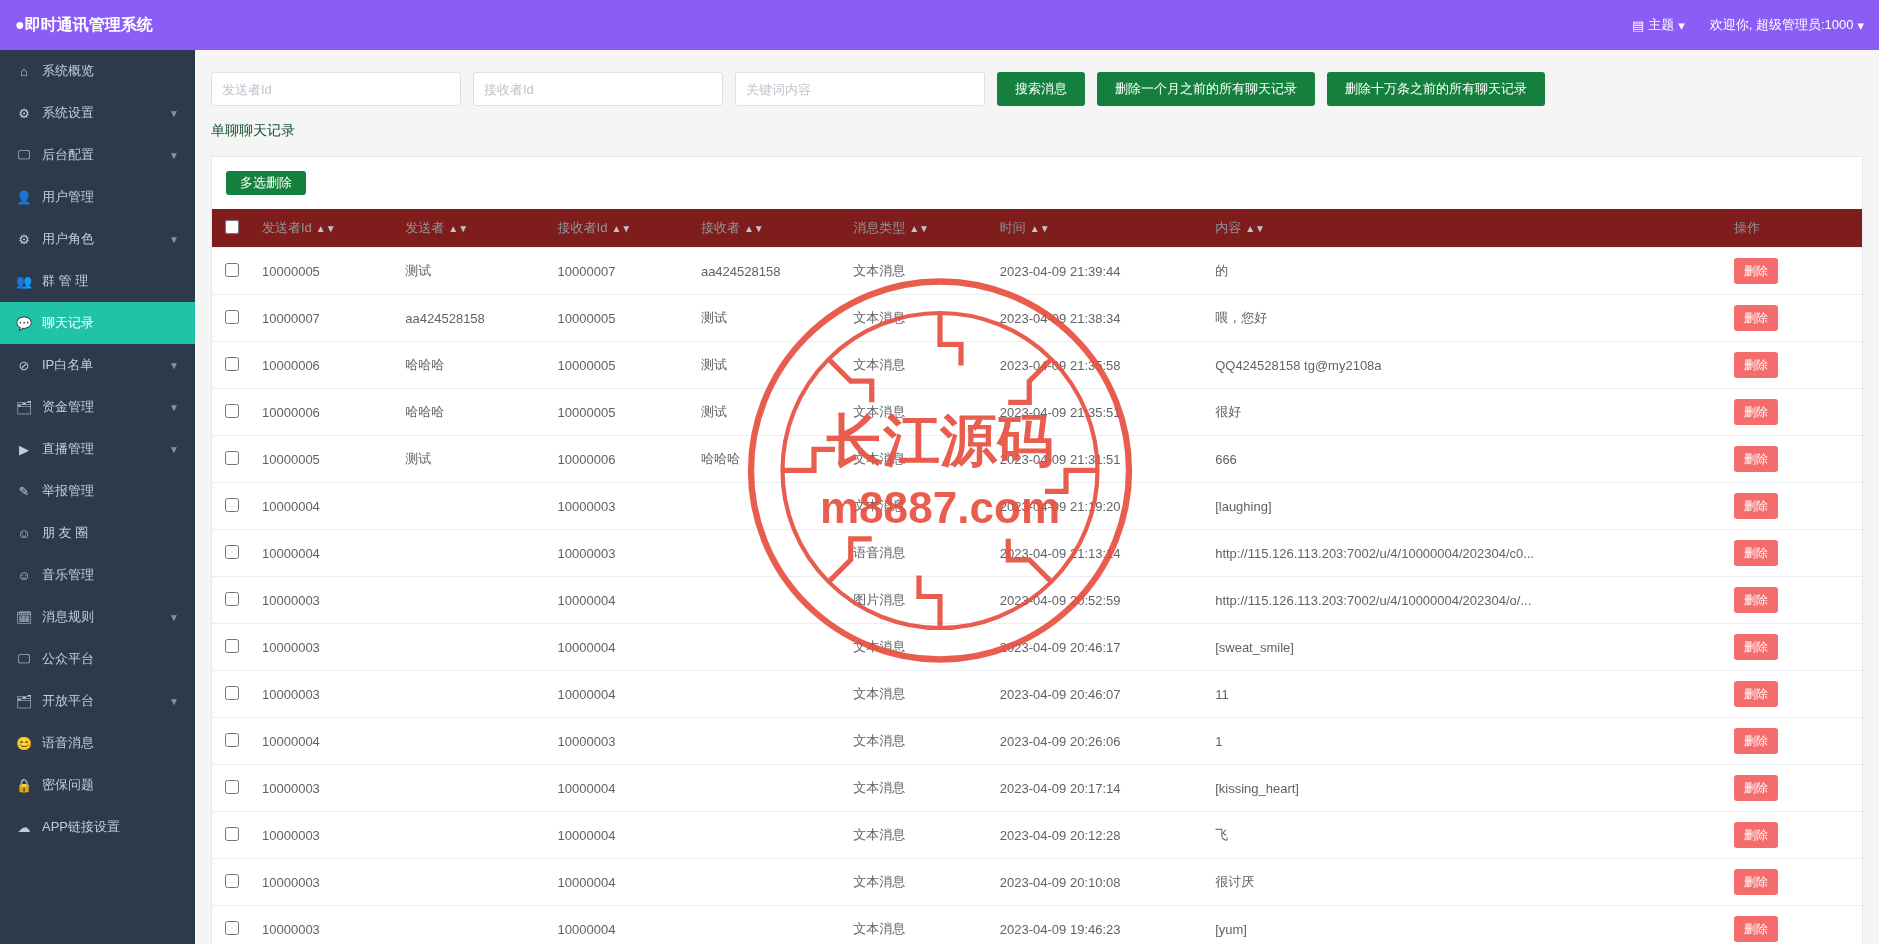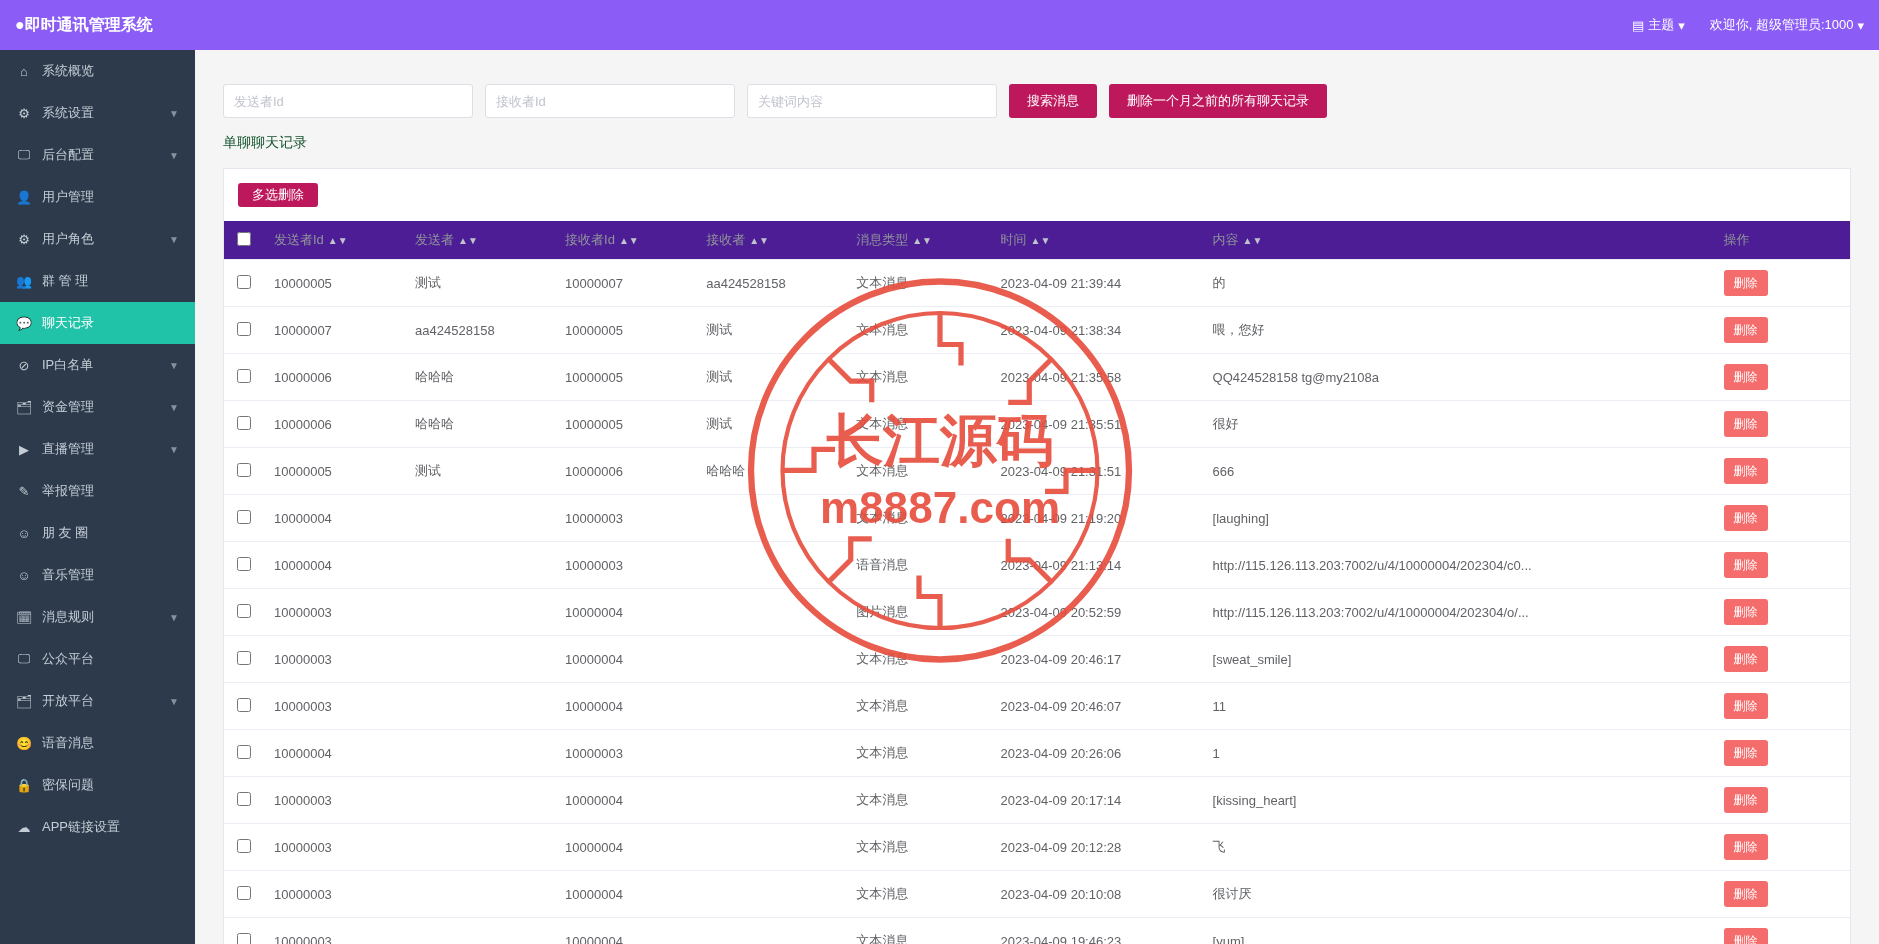--- a/index.html
+++ b/index.html
@@ -8,32 +8,32 @@
 .header .title { font-size: 16px; font-weight: bold; }
 .header .right { display: flex; align-items: center; gap: 25px; font-size: 13px; }
 .header .right span { cursor: pointer; display: flex; align-items: center; gap: 4px; }
 .layout { display: flex; height: calc(100vh - 50px); }
 .sidebar { width: 195px; background: #2d3a4b; color: #c4cdd6; overflow-y: auto; flex-shrink: 0; }
 .nav-item { display: flex; align-items: center; justify-content: space-between; padding: 12px 16px; cursor: pointer; font-size: 13px; }
 .nav-item.active { background: #20c2a8; color: #fff; }
 .nav-item .left { display: flex; align-items: center; gap: 10px; }
 .nav-item .icon { width: 16px; text-align: center; }
 .chev { font-size: 10px; opacity: .6; }
-.content { flex: 1; overflow: auto; padding: 16px; }
+.content { flex: 1; overflow: auto; padding: 4px; }
 .filter-bar { display: flex; gap: 12px; padding: 18px 12px 8px; align-items: center; }
 .filter-bar input { height: 34px; padding: 0 10px; border: 1px solid #dcdfe6; border-radius: 3px; font-size: 13px; width: 250px; color: #606266; }
 .filter-bar input::placeholder { color: #c0c4cc; }
-.btn { display: inline-flex; align-items: center; justify-content: center; height: 34px; padding: 0 18px; background: #be185d; color: #fff; border: none; border-radius: 3px; font-size: 13px; cursor: pointer; }
+.btn { display: inline-flex; align-items: center; justify-content: center; height: 34px; padding: 0 18px; background: #15803d; color: #fff; border: none; border-radius: 3px; font-size: 13px; cursor: pointer; }
 .btn-sm { height: 26px; padding: 0 10px; font-size: 12px; background: #f56c6c; }
 .tab-label { padding: 8px 12px 12px; font-size: 14px; color: #14532d; }
 .panel { background: #fff; margin: 4px 12px 12px; border: 1px solid #e4e7ed; }
 .panel-top { padding: 14px; }
 .table { width: 100%; border-collapse: collapse; }
 .table th, .table td { text-align: left; padding: 10px 10px; border-bottom: 1px solid #ebeef5; font-size: 13px; color: #606266; white-space: nowrap; overflow: hidden; text-overflow: ellipsis; }
-.table th { color: #909399; font-weight: 500; background: #4c1d95; }
+.table th { color: #909399; font-weight: 500; background: #7f1d1d; }
 .table .cbx { width: 40px; text-align: center; }
 .table input[type=checkbox] { width: 14px; height: 14px; border: 1px solid #dcdfe6; }
 .content-col { max-width: 360px; }
 .sort { color: #c0c4cc; font-size: 10px; margin-left: 4px; display: inline-flex; flex-direction: column; line-height: 5px; vertical-align: middle; }
 .watermark { position: fixed; top: 50%; left: 50%; transform: translate(-50%, -50%); pointer-events: none; z-index: 999; opacity: .9; }
 .watermark svg { width: 420px; height: 420px; }
 </style>
 </head>
 <body>
 
@@ -178,20 +178,21 @@
       </div>
     </div>
 
   <div class="content">
     <div class="filter-bar">
       <input placeholder="发送者Id" style="">
       <input placeholder="接收者Id" style="">
       <input placeholder="关键词内容" style="">
       <button class="btn">搜索消息</button>
       <button class="btn">删除一个月之前的所有聊天记录</button>
+      <button class="btn">删除十万条之前的所有聊天记录</button>
     </div>
 
     <div class="tab-label">单聊聊天记录</div>
 
     <div class="panel">
       <div class="panel-top">
         <button class="btn" style="height:24px;padding:0 14px;">多选删除</button>
       </div>
       <table class="table">
         <thead>

